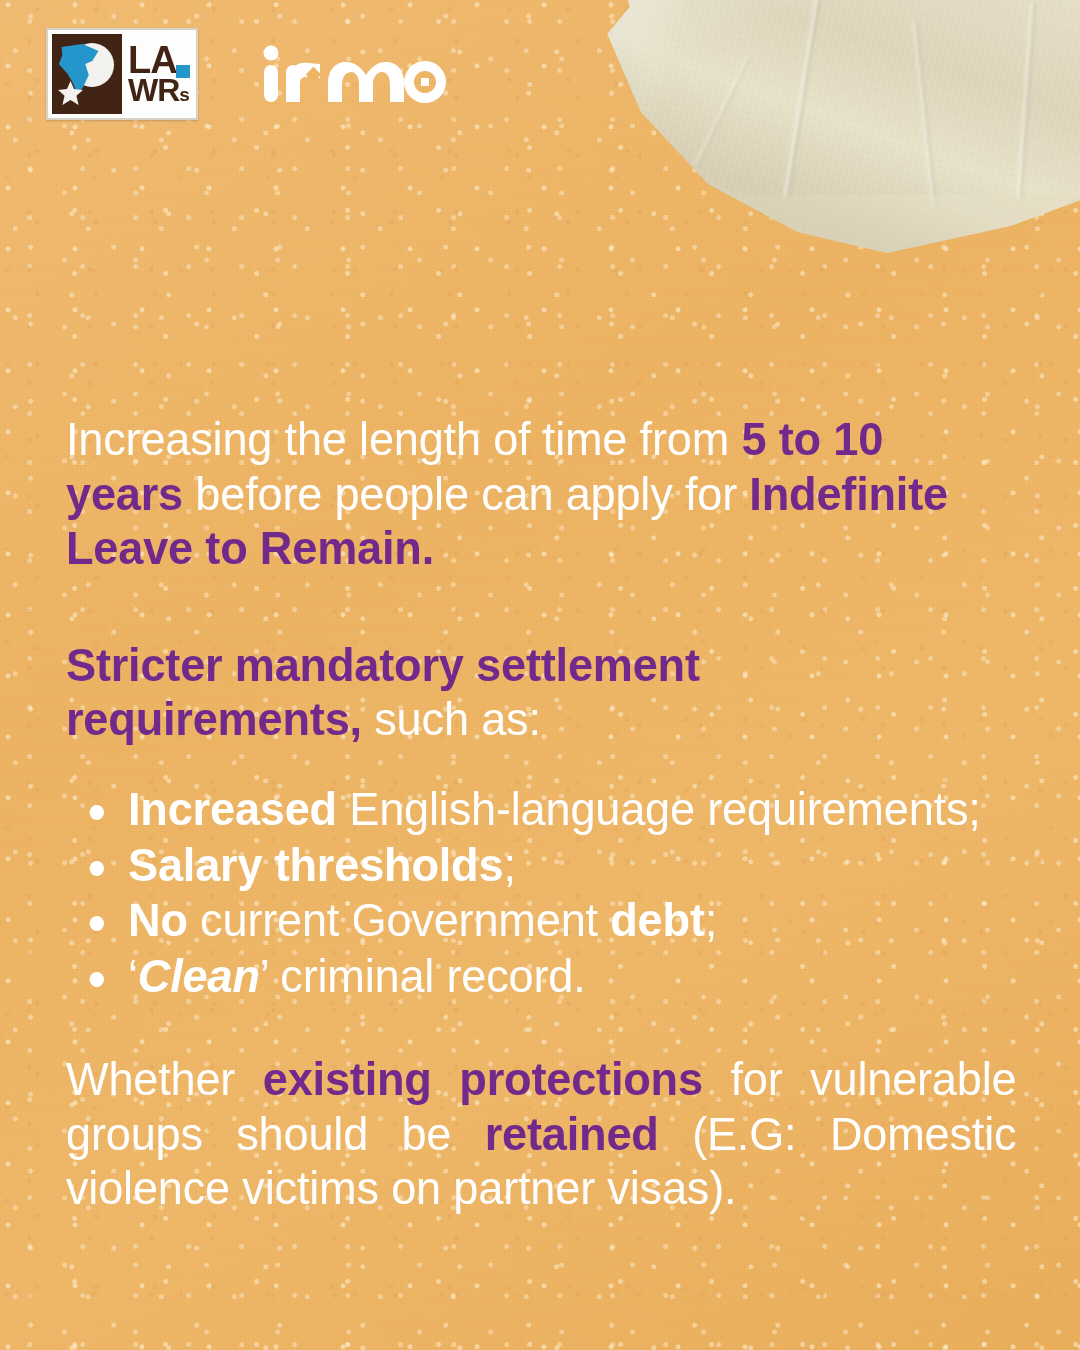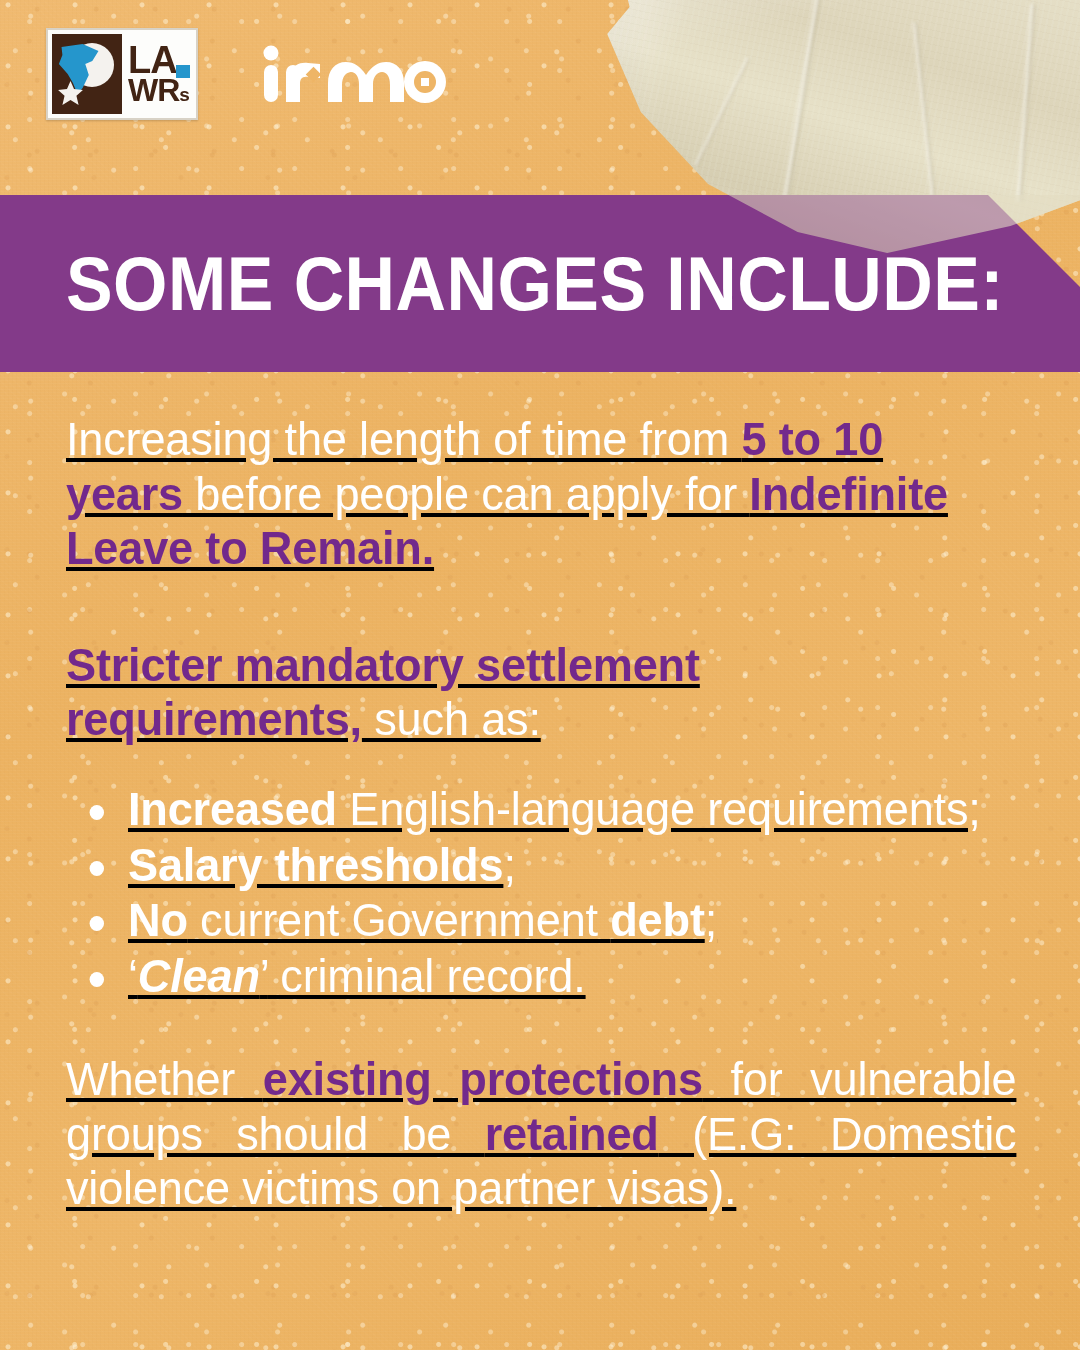--- a/index.html
+++ b/index.html
@@ -216,21 +216,20 @@
     clip: rect(221px, 560px, 300px, 0);
   }
 
   
   .content {
     position: absolute;
     left: 66px;
     top: 412px;
     width: 950px;
     z-index: 6;
-    text-decoration: underline;
   }
 
   .para {
     color: #ffffff;
     font-family: "Liberation Sans Narrow", "Liberation Sans", sans-serif;
     font-size: 47px;
     line-height: 1.16;
     letter-spacing: -.2px;
     transform: scaleX(.96);
     transform-origin: left top;
@@ -329,23 +328,20 @@
 
           <circle cx="163" cy="39" r="21" fill="#ffffff"></circle>
           <circle cx="163" cy="39" r="11" fill="#eeb566"></circle>
           <rect x="159" y="35" width="8" height="8" fill="#ffffff"></rect>
         </g>
       </svg>
     </div>
 
   </div>
 
-  <div class="banner">
-    <div class="banner-title">SOME CHANGES INCLUDE:</div>
-  </div>
   <div class="tape-over-banner"></div>
 
   <div class="content">
 
     <p class="para para-1"><span>Increasing the length of time from </span><b>5 to 10 years</b><span> before people can apply for </span><b>Indefinite Leave to Remain.</b></p>
 
     <p class="para para-2"><span class="lead">Stricter mandatory settlement requirements,</span><span class="tail"> such as:</span></p>
 
     <ul class="bullets">
       <li><b>Increased</b><span> English-language requirements;</span></li>

